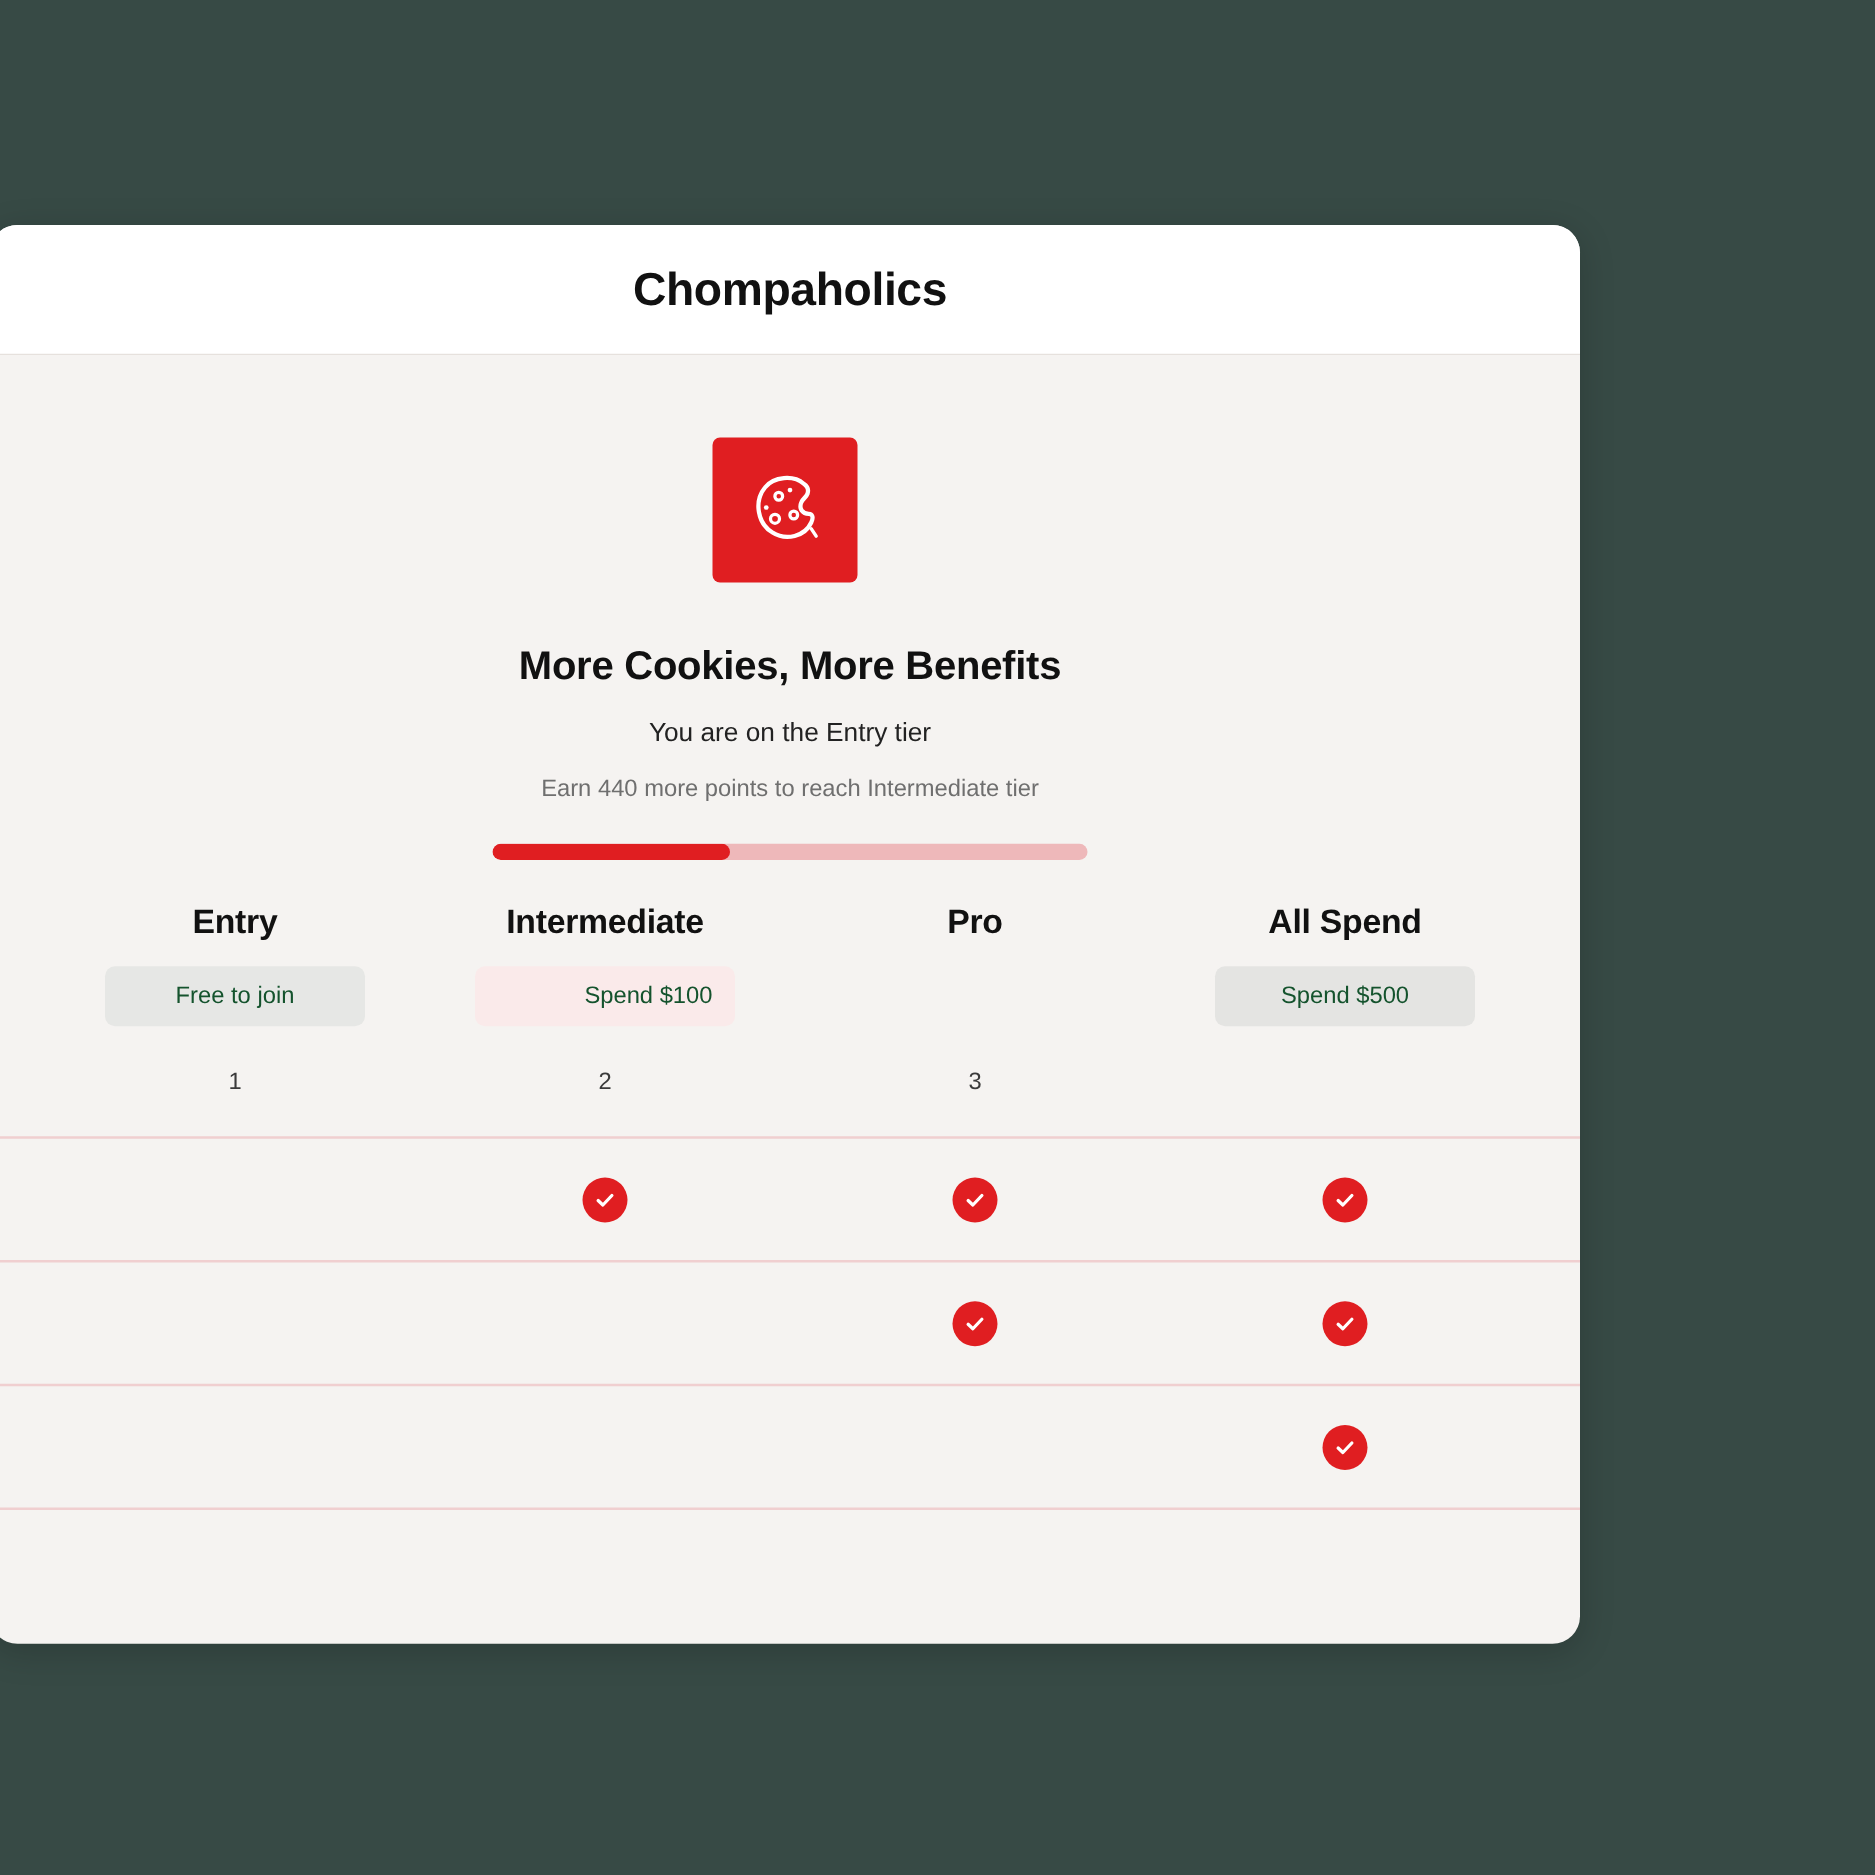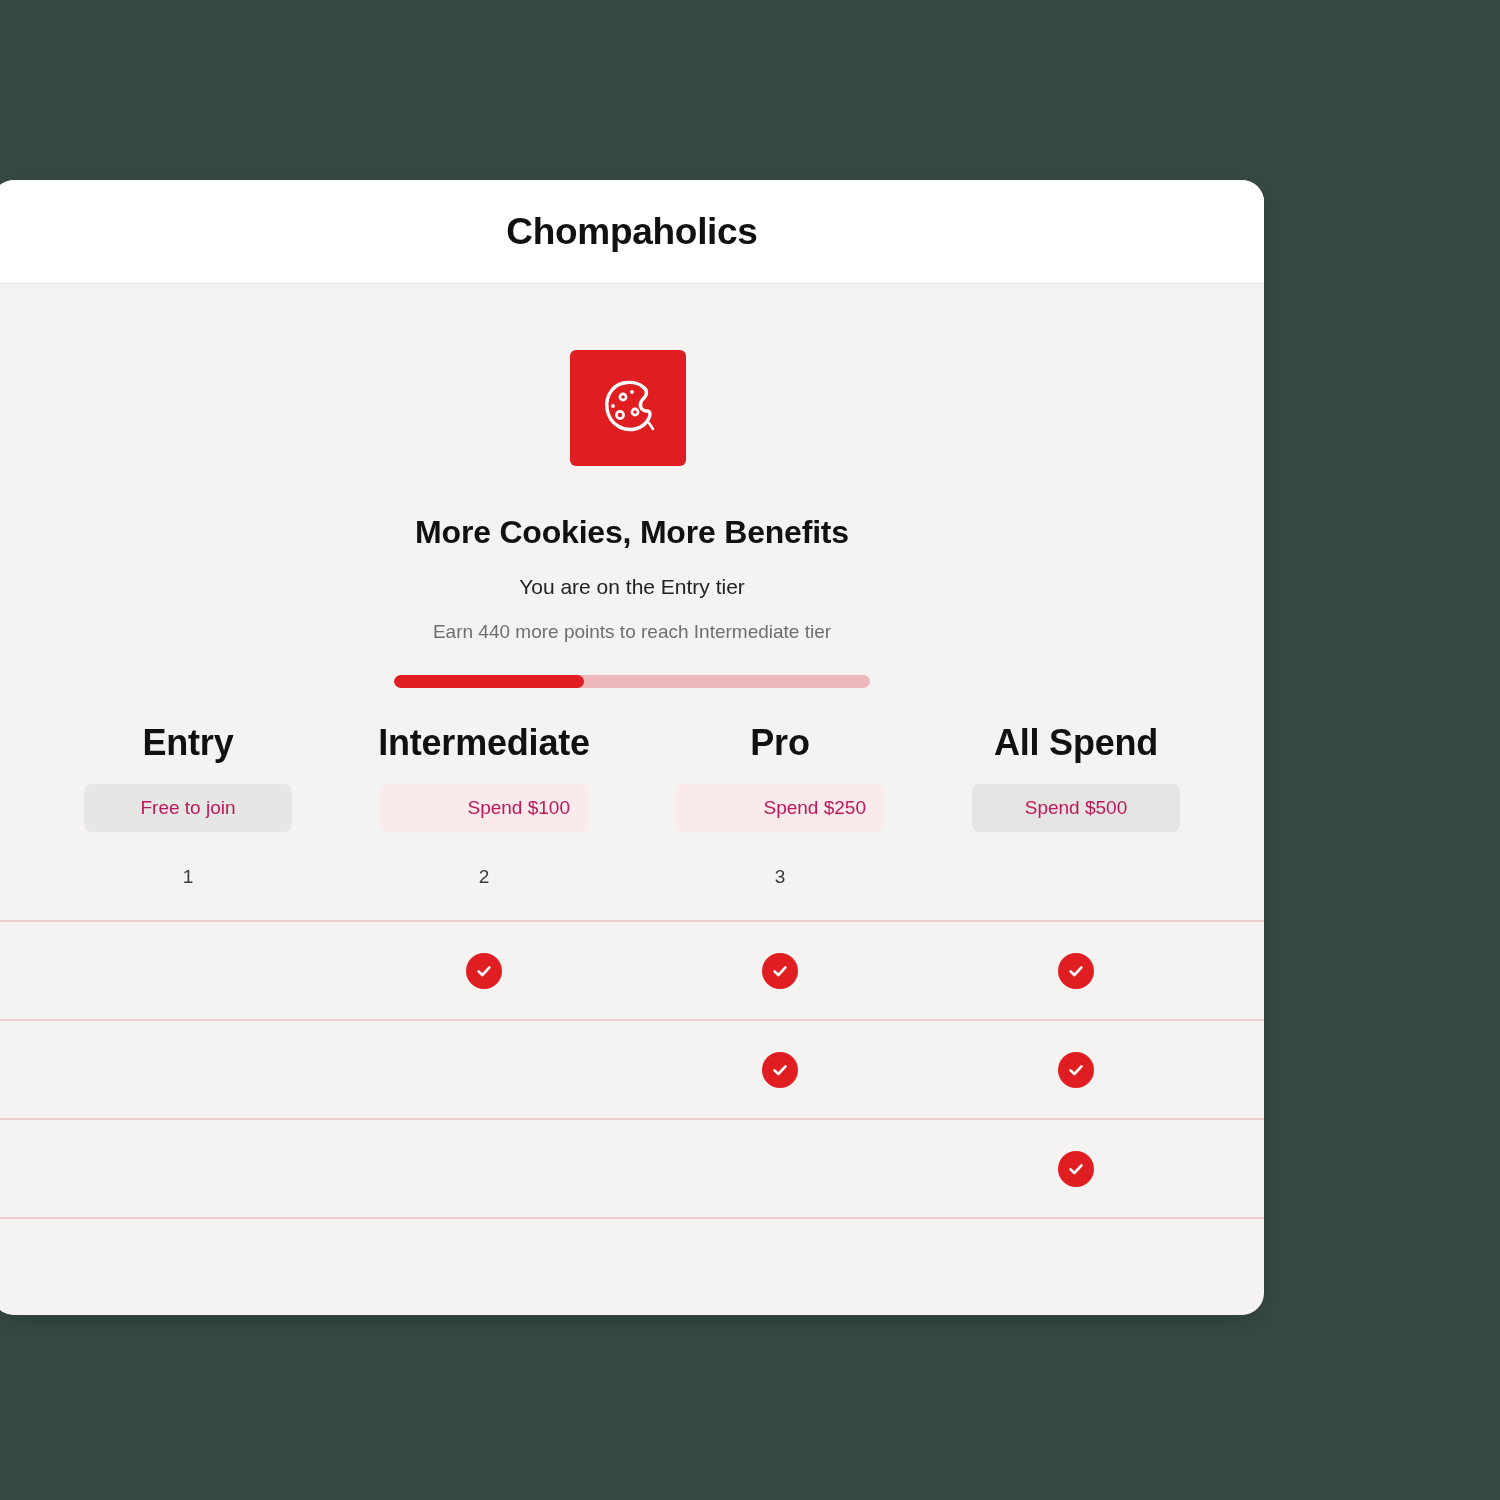--- a/index.html
+++ b/index.html
@@ -109,33 +109,33 @@
     display: grid;
     grid-template-columns: repeat(4, 1fr);
     padding: 0 40px 0 48px;
   }
   .tier-col {
     display: flex;
     flex-direction: column;
     align-items: center;
   }
   .tier-name {
-    font-size: 36px;
+    font-size: 27px;
     font-weight: bold;
     color: #111111;
     letter-spacing: -0.2px;
   }
   .tier-pill {
     margin-top: 20px;
     min-width: 208px;
     box-sizing: border-box;
     padding: 13px 18px;
     text-align: center;
     font-size: 19px;
-    color: #be185d;
+    color: #14532d;
     border-radius: 8px;
   }
   .pill-grey { background: #e6e7e5; }
   .pill-pink { background: #faeaea; text-align: right; }
   .pill-grey2 { background: #e4e4e2; text-align: center; }
 
   .index-row {
     margin-top: 34px;
     display: grid;
     grid-template-columns: repeat(4, 1fr);
@@ -214,21 +214,20 @@
       <div class="tier-col">
         <div class="tier-name">Entry</div>
         <div class="tier-pill pill-grey">Free to join</div>
       </div>
       <div class="tier-col">
         <div class="tier-name">Intermediate</div>
         <div class="tier-pill pill-pink">Spend $100</div>
       </div>
       <div class="tier-col">
         <div class="tier-name">Pro</div>
-        <div class="tier-pill pill-pink">Spend $250</div>
       </div>
       <div class="tier-col">
         <div class="tier-name">All Spend</div>
         <div class="tier-pill pill-grey2">Spend $500</div>
       </div>
     </div>
 
     <div class="index-row">
       <div class="index-cell">1</div>
       <div class="index-cell">2</div>

